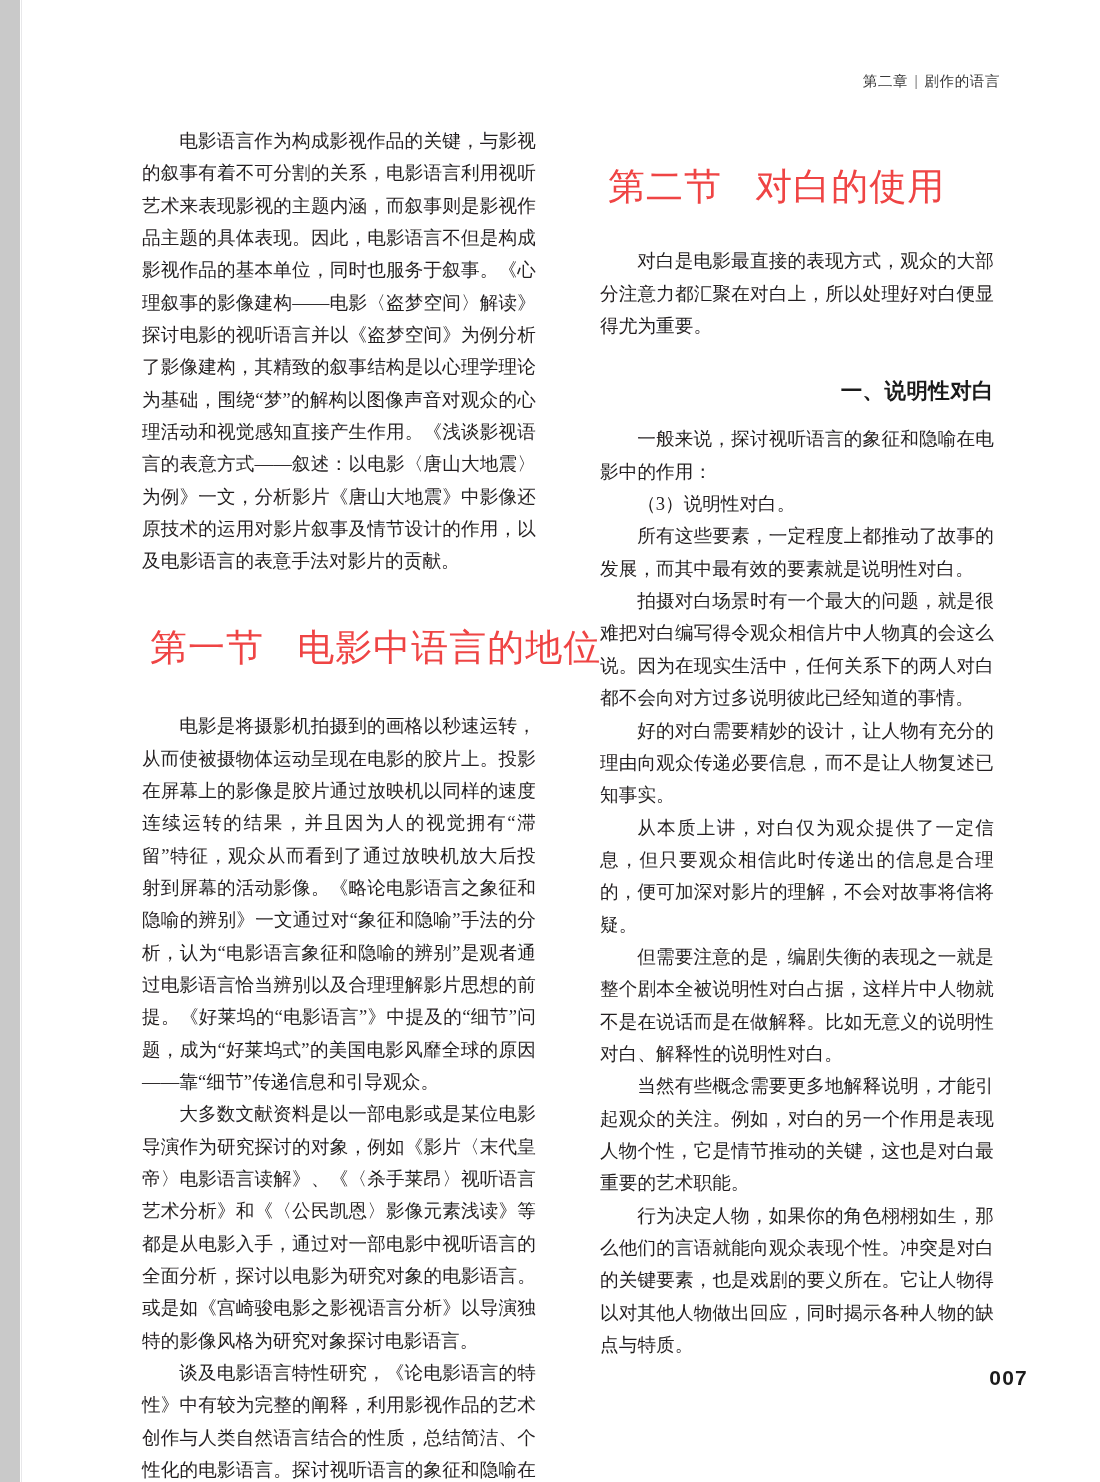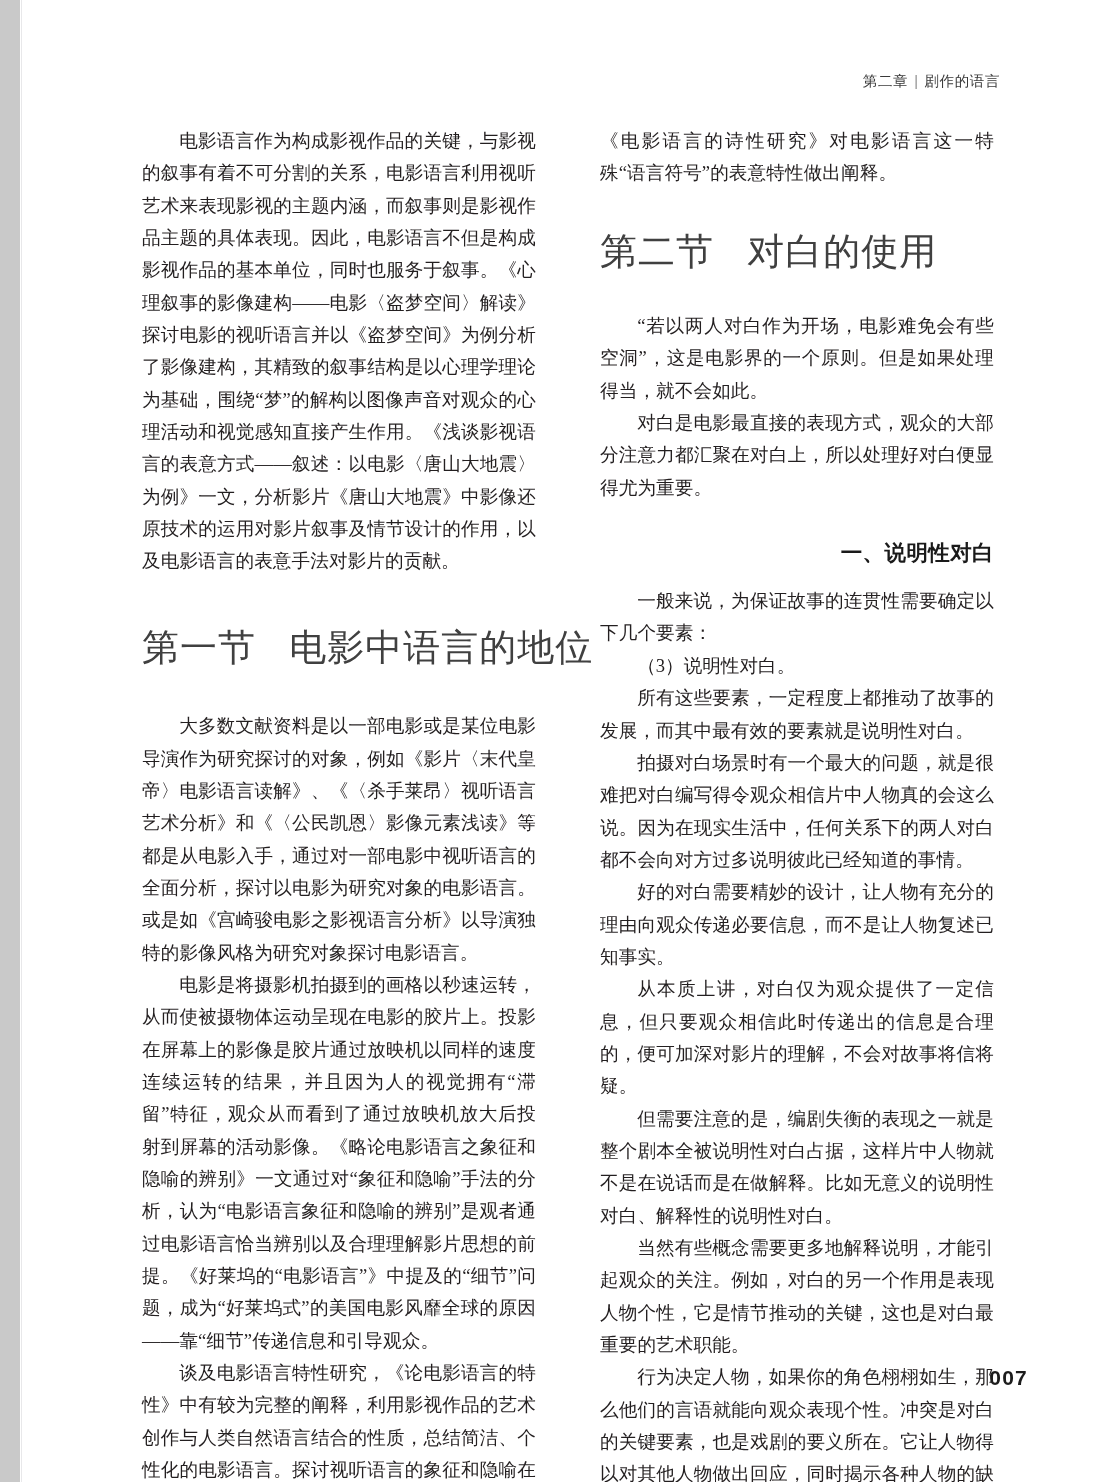--- a/index.html
+++ b/index.html
@@ -86,22 +86,22 @@
     line-height: 1.74;
     text-indent: 2em;
     color: #231f20;
   }
 
   h2.section-title {
     font-family: "Liberation Sans", "DejaVu Sans", sans-serif;
     font-weight: 400;
     font-size: 37px;
     line-height: 1.2;
-    color: #404040;
-    margin: 0;
+    color: #ef4444;
+    margin: 8px;
     letter-spacing: 1px;
     white-space: nowrap;
   }
   h2.section-title .sec-gap { display: inline-block; width: 0.9em; }
 
   .sec-wrap-left { margin: 48px 0 40px 0; }
   .sec-wrap-right { margin: 40px 0 36px 0; }
 
   h3.subsection-title {
     font-family: "Liberation Sans", "DejaVu Sans", sans-serif;
@@ -139,38 +139,36 @@
 
   <div class="columns">
 
     <div class="col">
       <p class="body">电影语言作为构成影视作品的关键，与影视的叙事有着不可分割的关系，电影语言利用视听艺术来表现影视的主题内涵，而叙事则是影视作品主题的具体表现。因此，电影语言不但是构成影视作品的基本单位，同时也服务于叙事。《心理叙事的影像建构——电影〈盗梦空间〉解读》探讨电影的视听语言并以《盗梦空间》为例分析了影像建构，其精致的叙事结构是以心理学理论为基础，围绕“梦”的解构以图像声音对观众的心理活动和视觉感知直接产生作用。《浅谈影视语言的表意方式——叙述：以电影〈唐山大地震〉为例》一文，分析影片《唐山大地震》中影像还原技术的运用对影片叙事及情节设计的作用，以及电影语言的表意手法对影片的贡献。</p>
 
       <div class="sec-wrap-left">
         <h2 class="section-title"><span>第一节</span><span class="sec-gap"></span><span>电影中语言的地位</span></h2>
       </div>
 
+      <p class="body">电影是将摄影机拍摄到的画格以秒速运转，从而使被摄物体运动呈现在电影的胶片上。投影在屏幕上的影像是胶片通过放映机以同样的速度连续运转的结果，并且因为人的视觉拥有“滞留”特征，观众从而看到了通过放映机放大后投射到屏幕的活动影像。《略论电影语言之象征和隐喻的辨别》一文通过对“象征和隐喻”手法的分析，认为“电影语言象征和隐喻的辨别”是观者通过电影语言恰当辨别以及合理理解影片思想的前提。《好莱坞的“电影语言”》中提及的“细节”问题，成为“好莱坞式”的美国电影风靡全球的原因——靠“细节”传递信息和引导观众。</p>
       <p class="body">大多数文献资料是以一部电影或是某位电影导演作为研究探讨的对象，例如《影片〈末代皇帝〉电影语言读解》、《〈杀手莱昂〉视听语言艺术分析》和《〈公民凯恩〉影像元素浅读》等都是从电影入手，通过对一部电影中视听语言的全面分析，探讨以电影为研究对象的电影语言。或是如《宫崎骏电影之影视语言分析》以导演独特的影像风格为研究对象探讨电影语言。</p>
-      <p class="body">电影是将摄影机拍摄到的画格以秒速运转，从而使被摄物体运动呈现在电影的胶片上。投影在屏幕上的影像是胶片通过放映机以同样的速度连续运转的结果，并且因为人的视觉拥有“滞留”特征，观众从而看到了通过放映机放大后投射到屏幕的活动影像。《略论电影语言之象征和隐喻的辨别》一文通过对“象征和隐喻”手法的分析，认为“电影语言象征和隐喻的辨别”是观者通过电影语言恰当辨别以及合理理解影片思想的前提。《好莱坞的“电影语言”》中提及的“细节”问题，成为“好莱坞式”的美国电影风靡全球的原因——靠“细节”传递信息和引导观众。</p>
       <p class="body">谈及电影语言特性研究，《论电影语言的特性》中有较为完整的阐释，利用影视作品的艺术创作与人类自然语言结合的性质，总结简洁、个性化的电影语言。探讨视听语言的象征和隐喻在电影中的作用，《略论电影语言之象征和隐喻的辨别》认为象征和隐喻蕴含在导演利用电影表意的效果中。尤其是对表达感受、欲望、心灵状态等的探讨。《关于数码影视画面表意特性的思考》和</p>
     </div>
 
     <div class="col">
-      <p class="body noindent">《电影语言的诗性研究》对电影语言这一特殊“语言符号”的表意特性做出阐释。</p>
 
       <div class="sec-wrap-right">
         <h2 class="section-title"><span>第二节</span><span class="sec-gap"></span><span>对白的使用</span></h2>
       </div>
 
-      <p class="body">“若以两人对白作为开场，电影难免会有些空洞”，这是电影界的一个原则。但是如果处理得当，就不会如此。</p>
       <p class="body">对白是电影最直接的表现方式，观众的大部分注意力都汇聚在对白上，所以处理好对白便显得尤为重要。</p>
 
       <h3 class="subsection-title">一、说明性对白</h3>
 
-      <p class="body">一般来说，为保证故事的连贯性需要确定以下几个要素：</p>
+      <p class="body">一般来说，探讨视听语言的象征和隐喻在电影中的作用：</p>
       <p class="list-item">（3）说明性对白。</p>
       <p class="body">所有这些要素，一定程度上都推动了故事的发展，而其中最有效的要素就是说明性对白。</p>
       <p class="body">拍摄对白场景时有一个最大的问题，就是很难把对白编写得令观众相信片中人物真的会这么说。因为在现实生活中，任何关系下的两人对白都不会向对方过多说明彼此已经知道的事情。</p>
       <p class="body">好的对白需要精妙的设计，让人物有充分的理由向观众传递必要信息，而不是让人物复述已知事实。</p>
       <p class="body">从本质上讲，对白仅为观众提供了一定信息，但只要观众相信此时传递出的信息是合理的，便可加深对影片的理解，不会对故事将信将疑。</p>
       <p class="body">但需要注意的是，编剧失衡的表现之一就是整个剧本全被说明性对白占据，这样片中人物就不是在说话而是在做解释。比如无意义的说明性对白、解释性的说明性对白。</p>
       <p class="body">当然有些概念需要更多地解释说明，才能引起观众的关注。例如，对白的另一个作用是表现人物个性，它是情节推动的关键，这也是对白最重要的艺术职能。</p>
       <p class="body">行为决定人物，如果你的角色栩栩如生，那么他们的言语就能向观众表现个性。冲突是对白的关键要素，也是戏剧的要义所在。它让人物得以对其他人物做出回应，同时揭示各种人物的缺点与特质。</p>
 
     </div>

